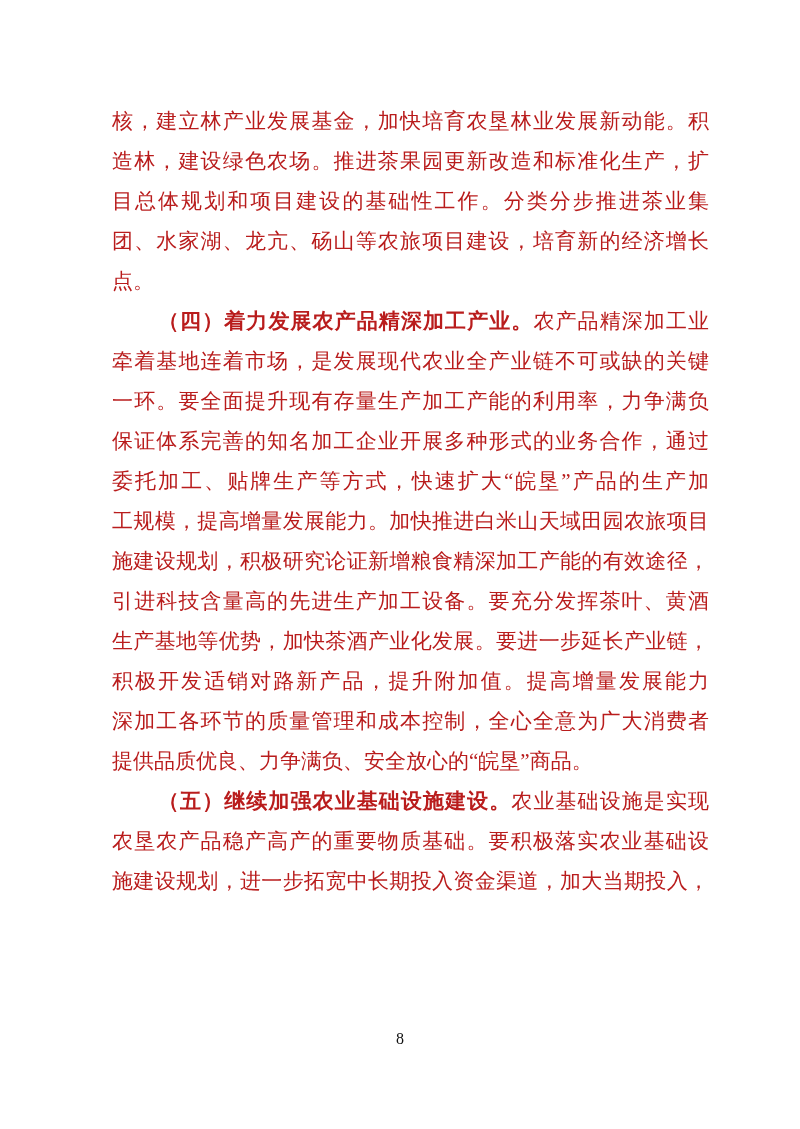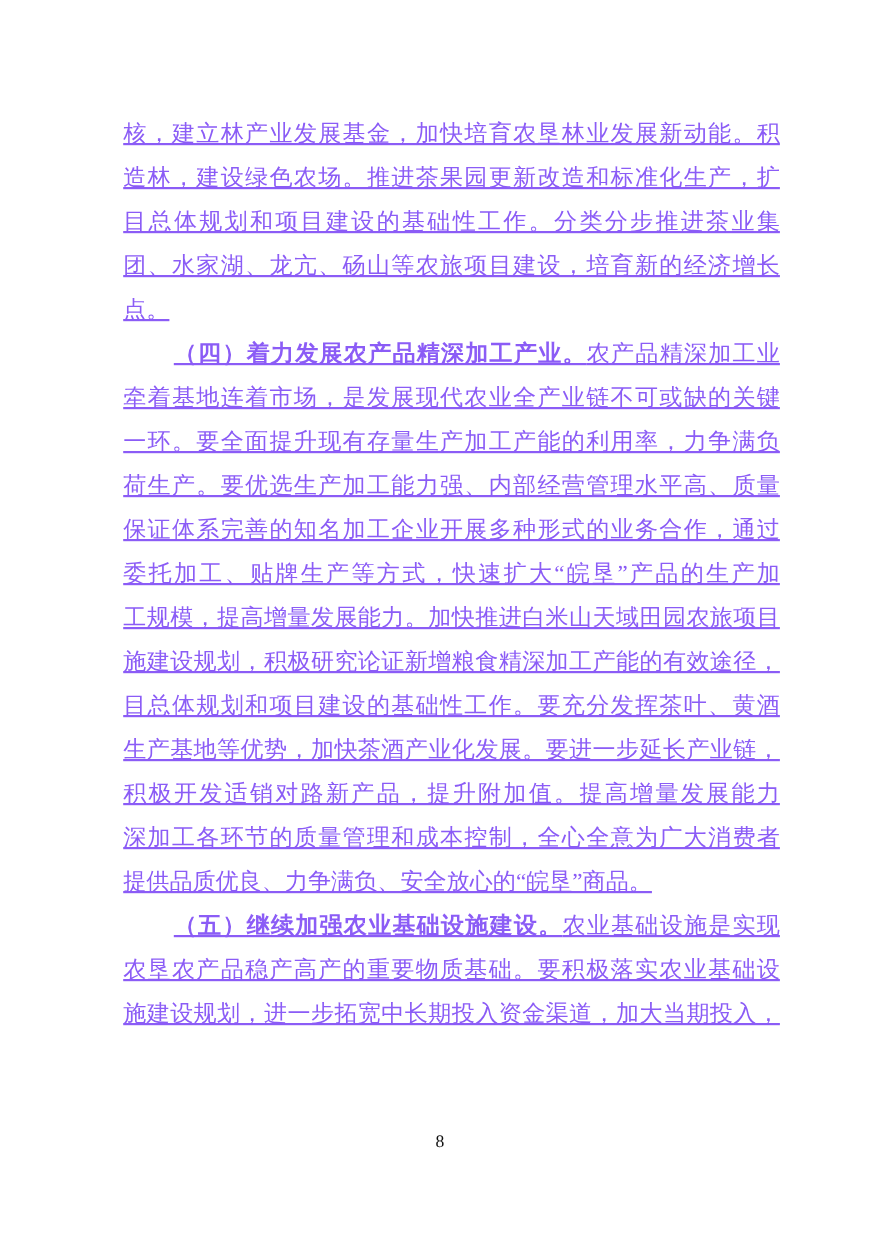--- a/index.html
+++ b/index.html
@@ -18,22 +18,21 @@
     background: #ffffff;
     font-family: "Liberation Serif", "DejaVu Serif", serif;
     color: #1a1a1a;
   }
   .text-block {
     position: absolute;
     left: 112px;
     top: 101px;
     width: 597px;
     font-size: 21px;
-    color: #8b5cf6;
-    text-decoration: underline;
+    color: #b91c1c;
   }
   .line {
     height: 40px;
     line-height: 40px;
     text-align: justify;
     text-align-last: justify;
     text-justify: inter-character;
     white-space: normal;
   }
   .line.end {
@@ -65,26 +64,25 @@
 
     <div class="line">核，建立林产业发展基金，加快培育农垦林业发展新动能。积</div>
     <div class="line">造林，建设绿色农场。推进茶果园更新改造和标准化生产，扩</div>
     <div class="line">目总体规划和项目建设的基础性工作。分类分步推进茶业集</div>
     <div class="line">团、水家湖、龙亢、砀山等农旅项目建设，培育新的经济增长</div>
     <div class="line end">点。</div>
 
     <div class="line indent"><span class="bold">（四）着力发展农产品精深加工产业。</span><span>农产品精深加工业</span></div>
     <div class="line">牵着基地连着市场，是发展现代农业全产业链不可或缺的关键</div>
     <div class="line">一环。要全面提升现有存量生产加工产能的利用率，力争满负</div>
-    <div class="line">荷生产。要优选生产加工能力强、内部经营管理水平高、质量</div>
     <div class="line">保证体系完善的知名加工企业开展多种形式的业务合作，通过</div>
     <div class="line">委托加工、贴牌生产等方式，快速扩大“皖垦”产品的生产加</div>
     <div class="line">工规模，提高增量发展能力。加快推进白米山天域田园农旅项目</div>
     <div class="line">施建设规划，积极研究论证新增粮食精深加工产能的有效途径，</div>
-    <div class="line">目总体规划和项目建设的基础性工作。要充分发挥茶叶、黄酒</div>
+    <div class="line">引进科技含量高的先进生产加工设备。要充分发挥茶叶、黄酒</div>
     <div class="line">生产基地等优势，加快茶酒产业化发展。要进一步延长产业链，</div>
     <div class="line">积极开发适销对路新产品，提升附加值。提高增量发展能力</div>
     <div class="line">深加工各环节的质量管理和成本控制，全心全意为广大消费者</div>
     <div class="line end">提供品质优良、力争满负、安全放心的“皖垦”商品。</div>
 
     <div class="line indent"><span class="bold">（五）继续加强农业基础设施建设。</span><span>农业基础设施是实现</span></div>
     <div class="line">农垦农产品稳产高产的重要物质基础。要积极落实农业基础设</div>
     <div class="line">施建设规划，进一步拓宽中长期投入资金渠道，加大当期投入，</div>
 
   </div>

